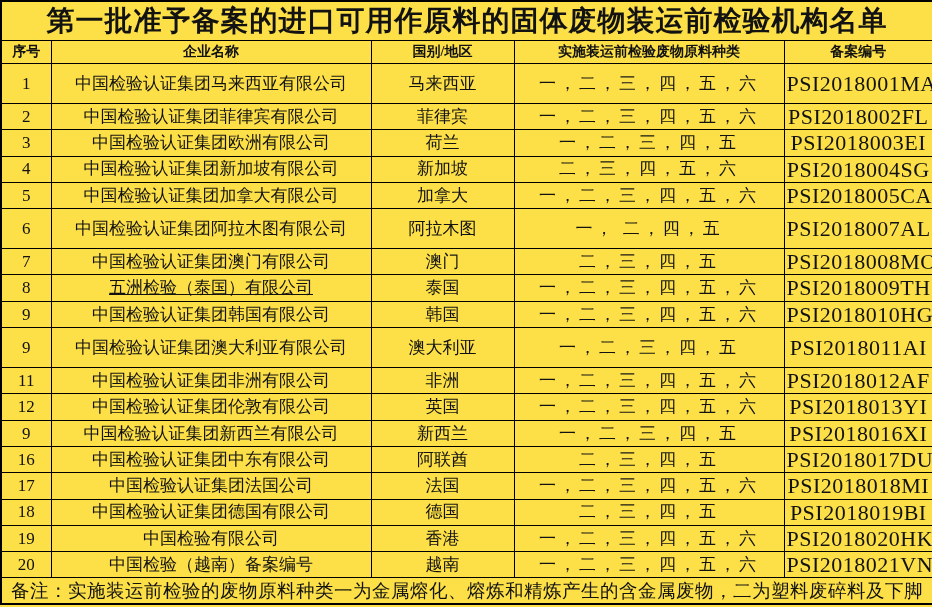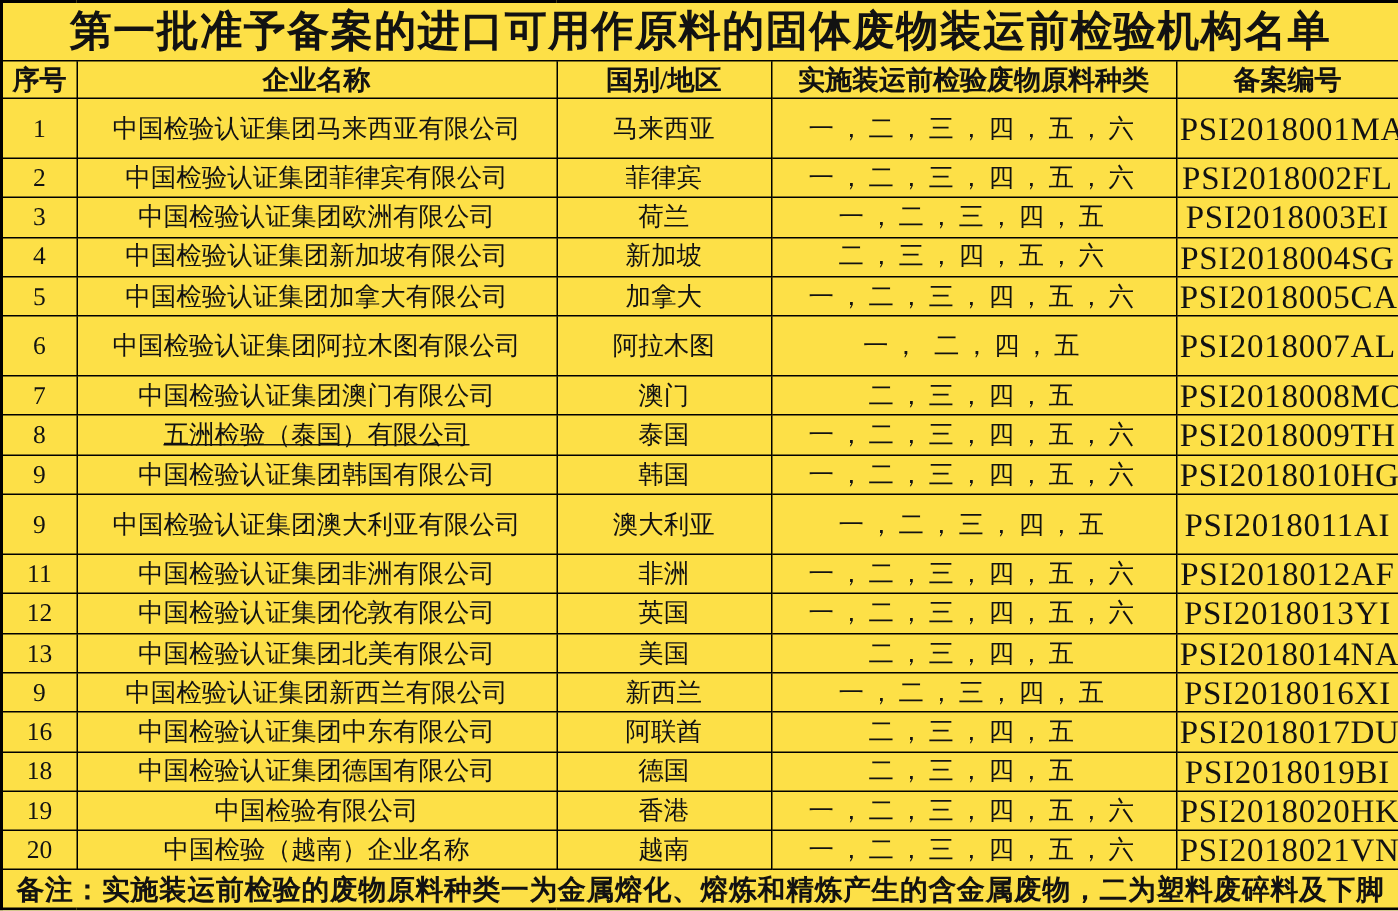--- a/index.html
+++ b/index.html
@@ -28,40 +28,39 @@
   td.title-cell {
     height: 33px;
     font-size: 28px;
     font-weight: bold;
     letter-spacing: 1px;
     border-bottom: 2px solid #000;
     white-space: nowrap;
   }
   tr.header-row th {
     height: 23px;
-    font-size: 18px;
+    font-size: 14px;
     font-weight: bold;
     white-space: nowrap;
   }
   tbody td { font-size: 17px; line-height: 1.15; }
   tr.tall td   { height: 40px; }
   tr.normal td { height: 21px; }
   td.types { letter-spacing: 3px; white-space: nowrap; }
   td.code  { letter-spacing: 0.5px; white-space: nowrap; font-size: 22px; }
   td.company { white-space: nowrap; }
   td.company.underline { text-decoration: underline; margin-top: 33px; }
   td.footnote-cell {
     height: 18px;
     text-align: left;
     font-size: 18.5px;
     white-space: nowrap;
     padding-left: 4px;
     border-top: 1px solid #000;
     letter-spacing: 0.5px;
-    font-weight: bold;
   }
 </style>
 </head>
 <body>
 
 <div class="page">
   <table class="doc">
     <colgroup>
       <col style="width:50px">
       <col style="width:320px">
@@ -160,57 +159,57 @@
           <td class="code">PSI2018012AF</td>
         </tr>
         <tr class="normal">
           <td>12</td>
           <td class="company">中国检验认证集团伦敦有限公司</td>
           <td>英国</td>
           <td class="types">一，二，三，四，五，六</td>
           <td class="code">PSI2018013YI</td>
         </tr>
         <tr class="normal">
-          <td>13</td>
-          <td class="company">中国检验认证集团北美有限公司</td>
-          <td>美国</td>
-          <td class="types">二，三，四，五</td>
-          <td class="code">PSI2018014NA</td>
-        </tr>
-        <tr class="normal">
           <td>9</td>
           <td class="company">中国检验认证集团新西兰有限公司</td>
           <td>新西兰</td>
           <td class="types">一，二，三，四，五</td>
           <td class="code">PSI2018016XI</td>
         </tr>
         <tr class="normal">
           <td>16</td>
           <td class="company">中国检验认证集团中东有限公司</td>
           <td>阿联酋</td>
           <td class="types">二，三，四，五</td>
           <td class="code">PSI2018017DU</td>
         </tr>
         <tr class="normal">
+          <td>17</td>
+          <td class="company">中国检验认证集团法国公司</td>
+          <td>法国</td>
+          <td class="types">一，二，三，四，五，六</td>
+          <td class="code">PSI2018018MI</td>
+        </tr>
+        <tr class="normal">
           <td>18</td>
           <td class="company">中国检验认证集团德国有限公司</td>
           <td>德国</td>
           <td class="types">二，三，四，五</td>
           <td class="code">PSI2018019BI</td>
         </tr>
         <tr class="normal">
           <td>19</td>
           <td class="company">中国检验有限公司</td>
           <td>香港</td>
           <td class="types">一，二，三，四，五，六</td>
           <td class="code">PSI2018020HK</td>
         </tr>
         <tr class="normal">
           <td>20</td>
-          <td class="company">中国检验（越南）企业名称</td>
+          <td class="company">中国检验（越南）备案编号</td>
           <td>越南</td>
           <td class="types">一，二，三，四，五，六</td>
           <td class="code">PSI2018021VN</td>
         </tr>
       </tbody>
     <tfoot>
       <tr>
         <td class="footnote-cell" colspan="5">备注：实施装运前检验的废物原料种类一为金属熔化、熔炼和精炼产生的含金属废物，二为塑料废碎料及下脚</td>
       </tr>
     </tfoot>

